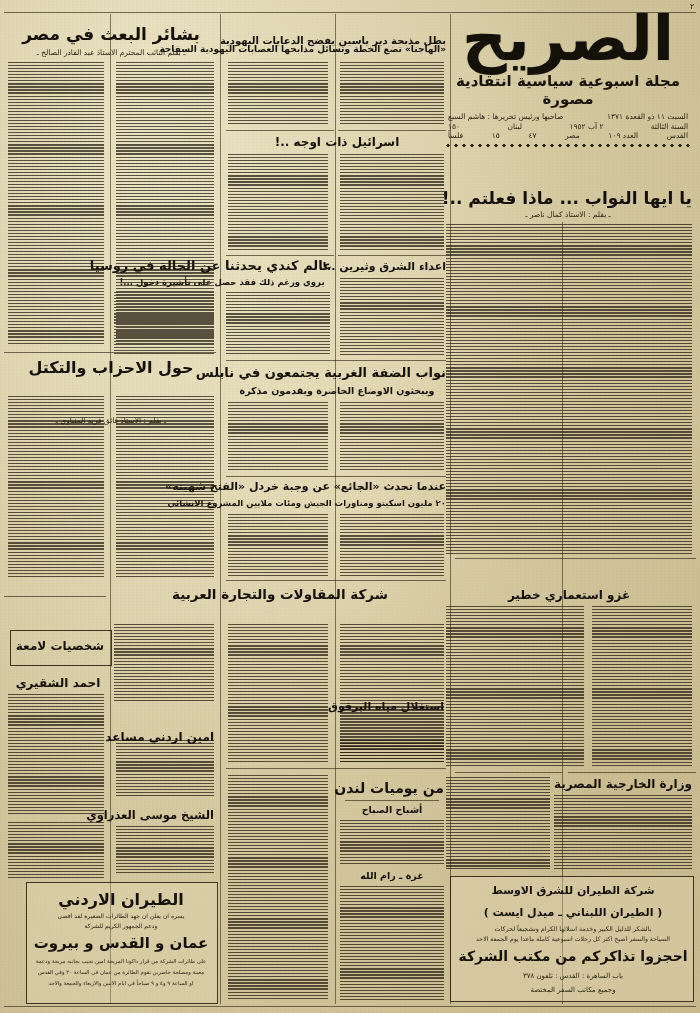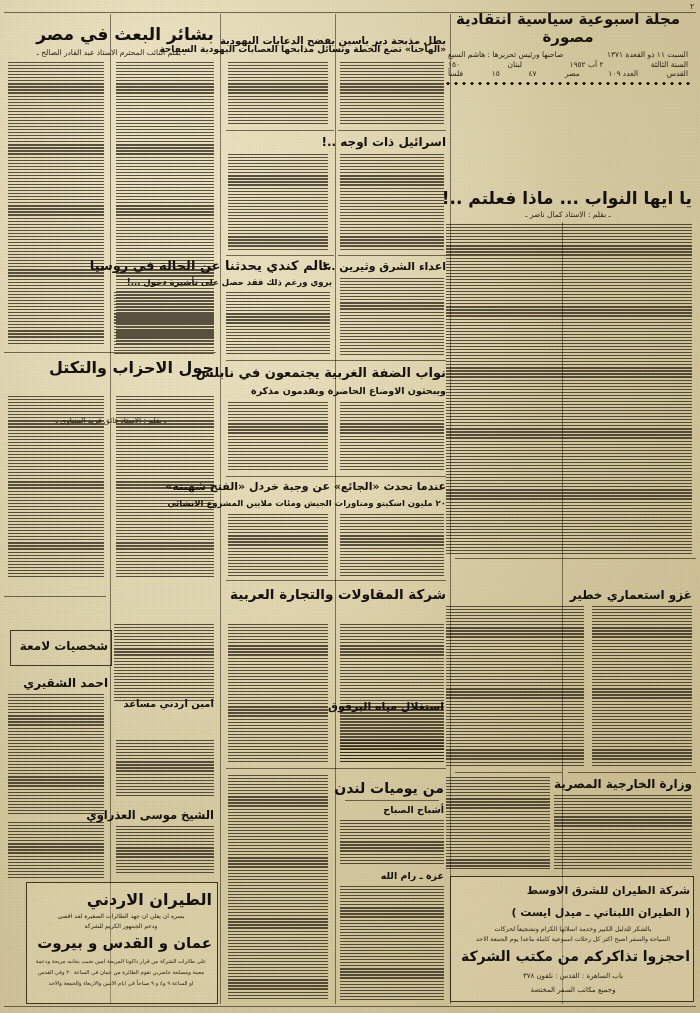--- a/index.html
+++ b/index.html
@@ -48,21 +48,21 @@
     -webkit-mask-image:linear-gradient(90deg,#000,#000);
   }
 
   
   .vr{position:absolute;width:1px;background:rgba(40,30,15,.55);}
   .hr{position:absolute;height:1px;background:rgba(40,30,15,.62);}
 
   
   .h-main{
     font-family:"DejaVu Sans","Liberation Sans",sans-serif;
-    font-weight:700;text-align:right;color:#15110a;
+    font-weight:700;text-align:center;color:#15110a;
     letter-spacing:.5px;white-space:nowrap;
   }
   .h1{font-size:17px;}
   .h2{font-size:14px;}
   .h3{font-size:12px;}
   .h4{font-size:10.5px;}
   .sub{font-size:8px;text-align:center;font-weight:600;color:#2a2214;white-space:nowrap;}
   .byline{font-size:7.5px;text-align:center;color:#2c2416;white-space:nowrap;}
 
   .box{position:absolute;border:1.6px solid rgba(35,26,12,.85);}
@@ -85,20 +85,21 @@
 </style>
 </head>
 <body>
 
 <div id="paper"></div>
 <div id="grain"></div>
 
 <div id="page">
 
   <div id="masthead" style="right:8px;top:8px;width:248px;">
+    <div class="logo">الصريح</div>
     <div class="logo-sub" style="margin-top:2px;">مجلة اسبوعية سياسية انتقادية مصورة</div>
     <div style="display:flex;justify-content:space-between;align-items:center;margin-top:4px;padding:0 4px;">
       <div class="infoline">السبت ١١ ذو القعدة ١٣٧١</div>
       <div class="infoline">صاحبها ورئيس تحريرها : هاشم السبع</div>
     </div>
     <div style="display:flex;justify-content:space-between;align-items:center;padding:0 4px;margin-top:1px;">
       <div class="infoline">السنة الثالثة</div>
       <div class="infoline">٢ آب ١٩٥٢</div>
       <div class="infoline">لبنان</div>
       <div class="infoline">١٥٠</div>
@@ -220,21 +221,21 @@
   <div class="tx" style="position:absolute;left:116px;top:396px;width:98px;height:182px;"></div>
 
   <div class="hr" style="left:4px;top:596px;width:102px;"></div>
 
   <div class="box" style="left:10px;top:630px;width:100px;height:34px;"></div>
   <div class="h-main h3" style="position:absolute;left:12px;top:639px;width:96px;font-size:12px;">شخصيات لامعة</div>
 
   <div class="h-main h3" style="position:absolute;left:8px;top:676px;width:100px;font-size:12px;">احمد الشقيري</div>
   <div class="tx" style="position:absolute;left:8px;top:694px;width:96px;height:122px;"></div>
 
-  <div class="h-main h3" style="position:absolute;left:116px;top:698px;width:98px;font-size:10px;">امين اردني مساعد</div>
+  <div class="h-main h3" style="position:absolute;left:116px;top:730px;width:98px;font-size:12px;">امين اردني مساعد</div>
   <div class="tx" style="position:absolute;left:116px;top:740px;width:98px;height:58px;"></div>
 
   <div class="h-main h3" style="position:absolute;left:116px;top:808px;width:98px;font-size:11.5px;">الشيخ موسى العذراوي</div>
   <div class="tx" style="position:absolute;left:116px;top:826px;width:98px;height:48px;"></div>
   <div class="tx" style="position:absolute;left:8px;top:822px;width:96px;height:56px;"></div>
 
   <div class="box" style="left:26px;top:882px;width:190px;height:120px;background:rgba(232,222,186,.3);"></div>
   <div class="h-main h2" style="position:absolute;left:30px;top:890px;width:182px;font-size:16px;">الطيران الاردني</div>
   <div class="sub" style="position:absolute;left:30px;top:912px;width:182px;font-size:6px;font-weight:400;">يسره ان يعلن ان جهد الطائرات الصغيرة لقد اقصى</div>
   <div class="sub" style="position:absolute;left:30px;top:922px;width:182px;font-size:6px;font-weight:400;">ودعم الجمهور الكريم للشركة</div>

